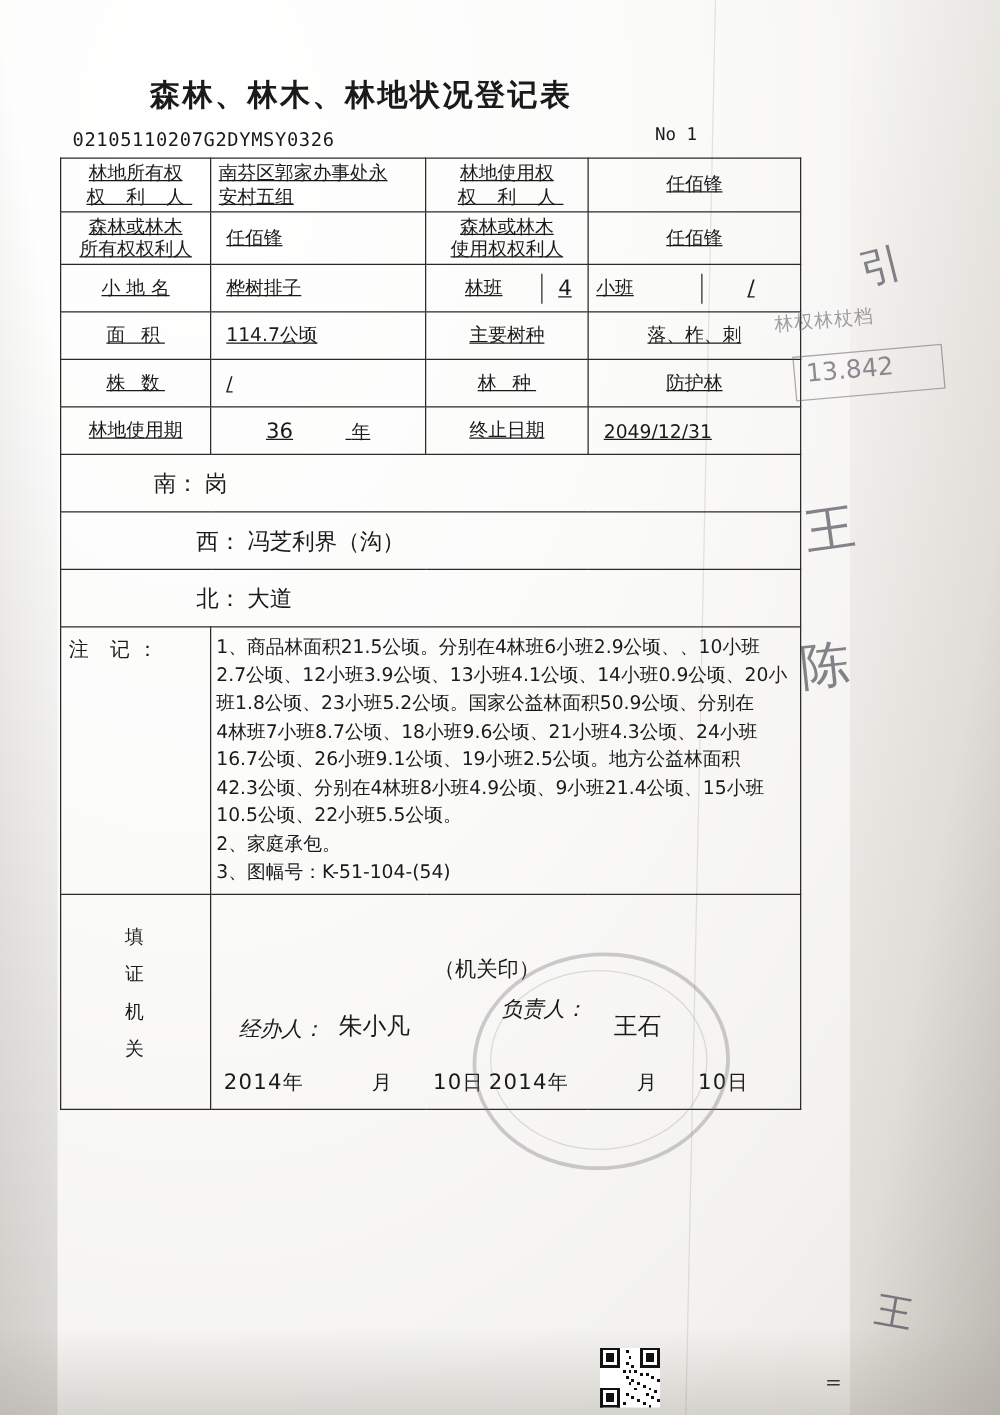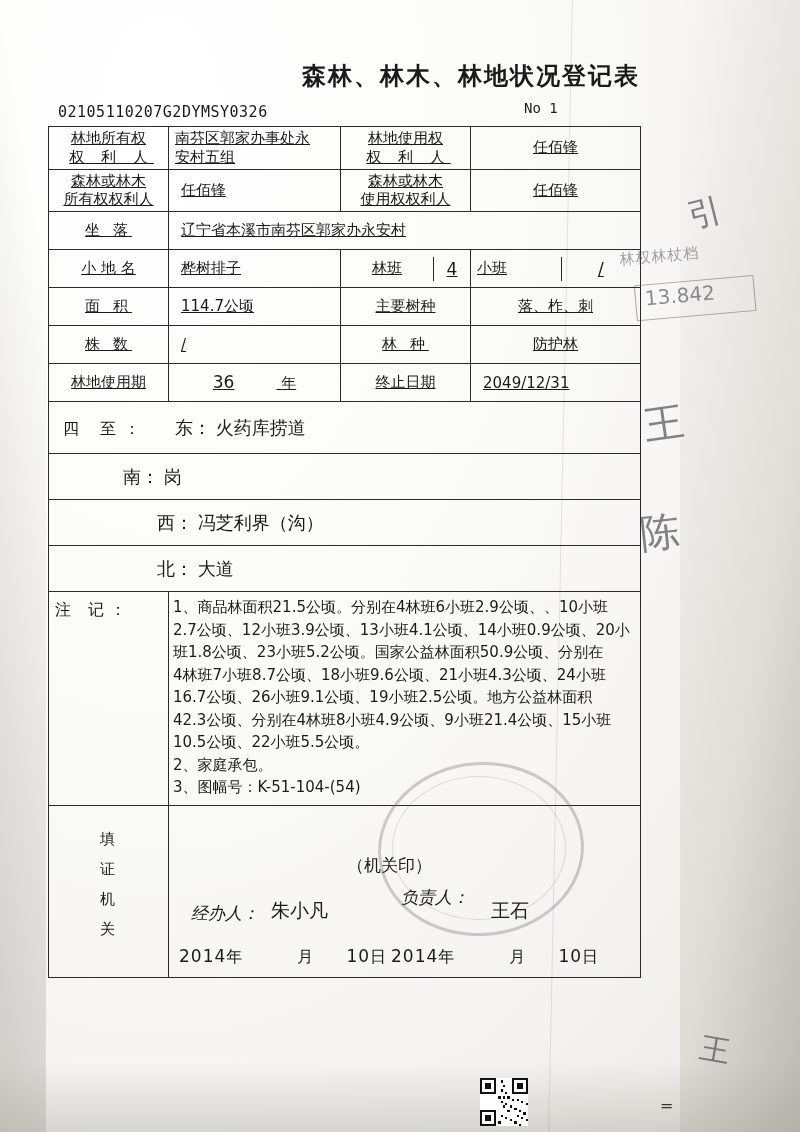--- a/index.html
+++ b/index.html
@@ -53,21 +53,21 @@
   
   #doc {
     position: absolute;
     left: 0; top: 0;
     width: 800px; height: 1132px;
   }
   #title {
     position: absolute;
     left: 120px; top: 60px;
     width: 520px;
-    text-align: right;
+    text-align: left;
     font-size: 24px;
     font-weight: bold;
     letter-spacing: 2px;
     font-family: "DejaVu Sans", sans-serif;
   }
   #serial {
     position: absolute;
     left: 58px; top: 103px;
     font-size: 15px;
     font-family: "DejaVu Sans Mono", monospace;
@@ -271,24 +271,20 @@
           <span style="display:block">所有权权利人</span>
         </td>
         <td class="val hand">任佰锋</td>
         <td class="lbl">
           <span style="display:block">森林或林木</span>
           <span style="display:block">使用权权利人</span>
         </td>
         <td class="val-c hand">任佰锋</td>
       </tr>
 
-      <tr class="rowh">
-        <td class="sz-label">坐     落</td>
-        <td class="val hand" colspan="3">辽宁省本溪市南芬区郭家办永安村</td>
-      </tr>
 
       <tr class="rowh">
         <td class="lbl">小  地  名</td>
         <td class="val hand">桦树排子</td>
         <td style="padding:0">
           <table style="width:100%;border-collapse:collapse;table-layout:fixed">
             <tbody>
                 <tr>
               <td style="border:none;border-right:1px solid #2a2a2a;text-align:center;font-size:15px;width:62%">林班</td>
               <td style="border:none;text-align:center;font-size:17px" class="hand">4</td>
@@ -325,27 +321,20 @@
       <tr class="rowh">
         <td class="lbl">林地使用期</td>
         <td style="text-align:center">
           <span class="hand" style="margin-right:42px">36</span>
           <span style="font-size:15px">年</span>
         </td>
         <td class="lbl">终止日期</td>
         <td class="val hand">2049/12/31</td>
       </tr>
 
-      <tr style="height:52px">
-        <td colspan="4" style="padding-left:14px">
-          <span style="font-size:16px;letter-spacing:8px;margin-right:22px">四   至：</span>
-          <span class="hand" style="font-size:18px">东：</span>
-          <span class="hand" style="font-size:18px">火药库捞道</span>
-        </td>
-      </tr>
       <tr style="height:46px">
         <td colspan="4" style="padding-left:74px">
           <span class="hand" style="font-size:18px">南：</span>
           <span class="hand" style="font-size:18px">岗</span>
         </td>
       </tr>
       <tr style="height:46px">
         <td colspan="4" style="padding-left:108px">
           <span class="hand" style="font-size:18px">西：</span>
           <span class="hand" style="font-size:18px">冯芝利界（沟）</span>

